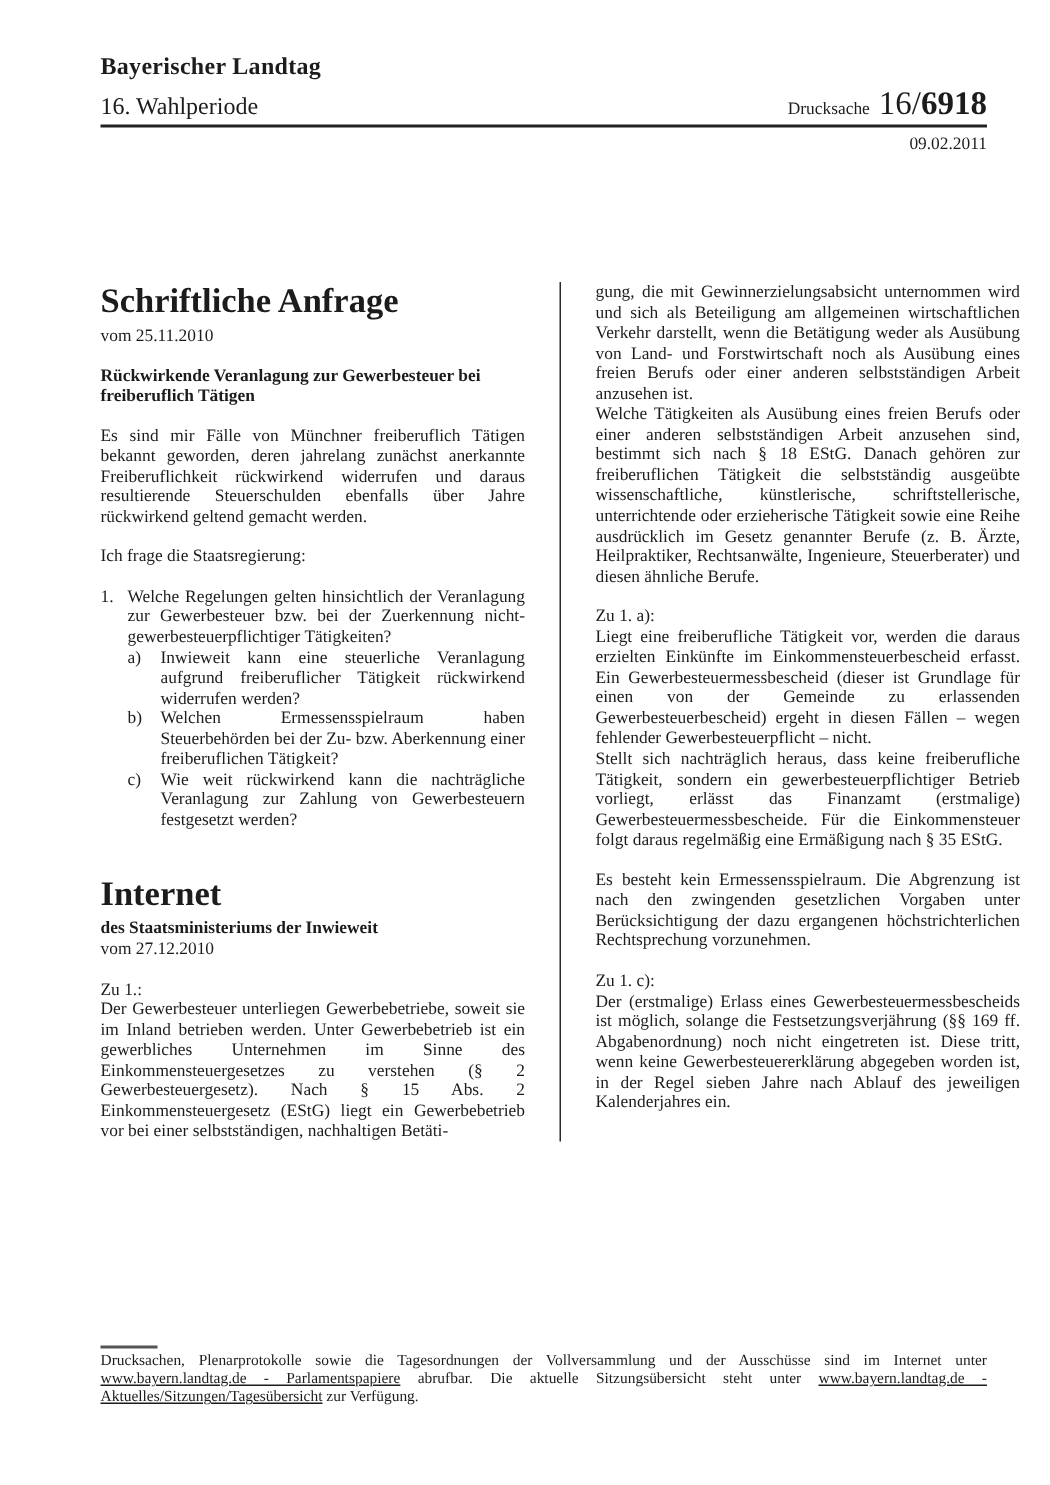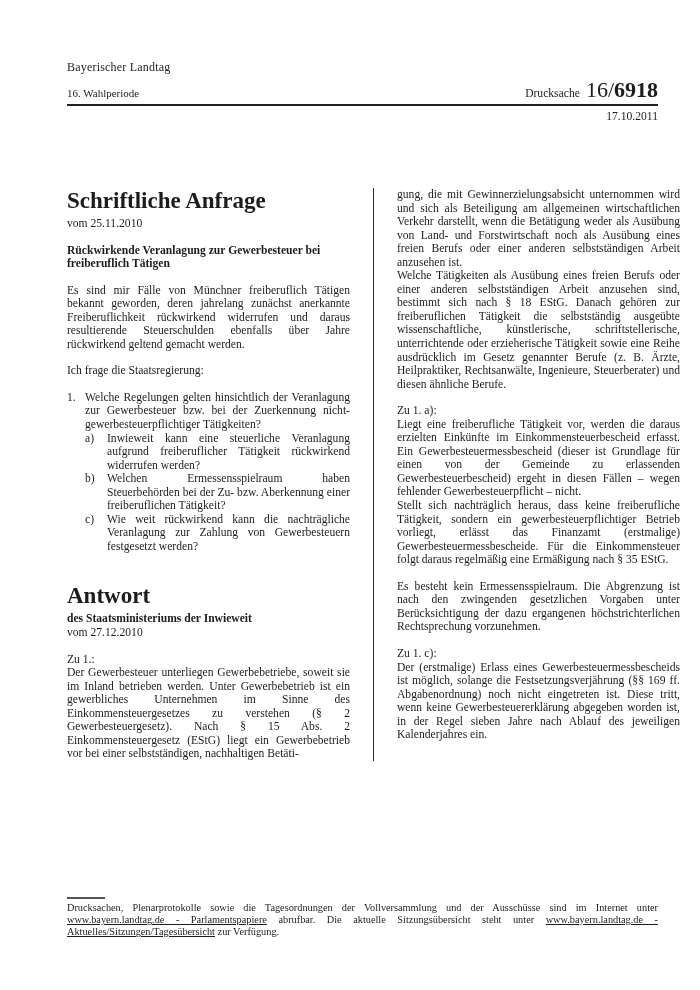--- a/index.html
+++ b/index.html
@@ -10,23 +10,23 @@
     width: 700px;
     height: 990px;
     margin: 0 auto;
     background: #ffffff;
     color: #1c1c1c;
     overflow: hidden;
   }
 
   
   .header { position: absolute; top: 0; left: 67px; right: 42px; }
-  .org { padding-top: 60px; font-size: 12px; font-weight: normal; letter-spacing: 0.2px; }
+  .org { padding-top: 36px; font-size: 16px; font-weight: bold; letter-spacing: 0.2px; }
   .header-row { display: flex; justify-content: space-between; align-items: baseline; margin-top: 2px; }
-  .period { font-size: 11px; }
+  .period { font-size: 16px; }
   .docnum { white-space: nowrap; }
   .docnum .lbl { font-size: 11.6px; margin-right: 6px; }
   .docnum .big { font-size: 22px; }
   .docnum .bold { font-weight: bold; }
   .header-rule { height: 2px; background: #222222; margin-top: 1px; }
   .header-date { text-align: right; font-size: 11.6px; margin-top: 4px; }
 
   
   .columns {
     position: absolute; top: 188px; left: 67px; right: 42px;
@@ -61,21 +61,21 @@
 
 <div class="page">
 
   <div class="header">
     <div class="org">Bayerischer Landtag</div>
     <div class="header-row">
       <span class="period">16. Wahlperiode</span>
       <span class="docnum"><span class="lbl">Drucksache</span><span class="big">16/</span><span class="big bold">6918</span></span>
     </div>
     <div class="header-rule"></div>
-    <div class="header-date">17.10.2011</div>
+    <div class="header-date">09.02.2011</div>
   </div>
 
   <div class="columns">
 
     <div class="col">
       <h1 class="doc-h1">Schriftliche Anfrage</h1>
       <div>vom 25.11.2010</div>
 
       <div class="gap"></div>
 
@@ -107,21 +107,21 @@
             <div class="subitem">
               <span class="sublabel">c)</span>
               <p class="para">Wie weit rückwirkend kann die nachträgliche Veranlagung zur Zahlung von Gewerbesteuern festgesetzt werden?</p>
             </div>
           </div>
         </div>
       </div>
 
       <div class="gap-lg"></div>
 
-      <h1 class="doc-h1">Antwort</h1>
+      <h1 class="doc-h1">Internet</h1>
       <div class="byline"><b>des Staatsministeriums der Inwieweit</b></div>
       <div>vom 27.12.2010</div>
 
       <div class="gap"></div>
 
       <div class="zu-label">Zu 1.:</div>
       <p class="para">Der Gewerbesteuer unterliegen Gewerbebetriebe, soweit sie im Inland betrieben werden. Unter Gewerbebetrieb ist ein gewerbliches Unternehmen im Sinne des Einkommensteuergesetzes zu verstehen (§ 2 Gewerbesteuergesetz). Nach § 15 Abs. 2 Einkommensteuergesetz (EStG) liegt ein Gewerbebetrieb vor bei einer selbstständigen, nachhaltigen Betäti-</p>
     </div>
 
     <div class="divider"></div>

